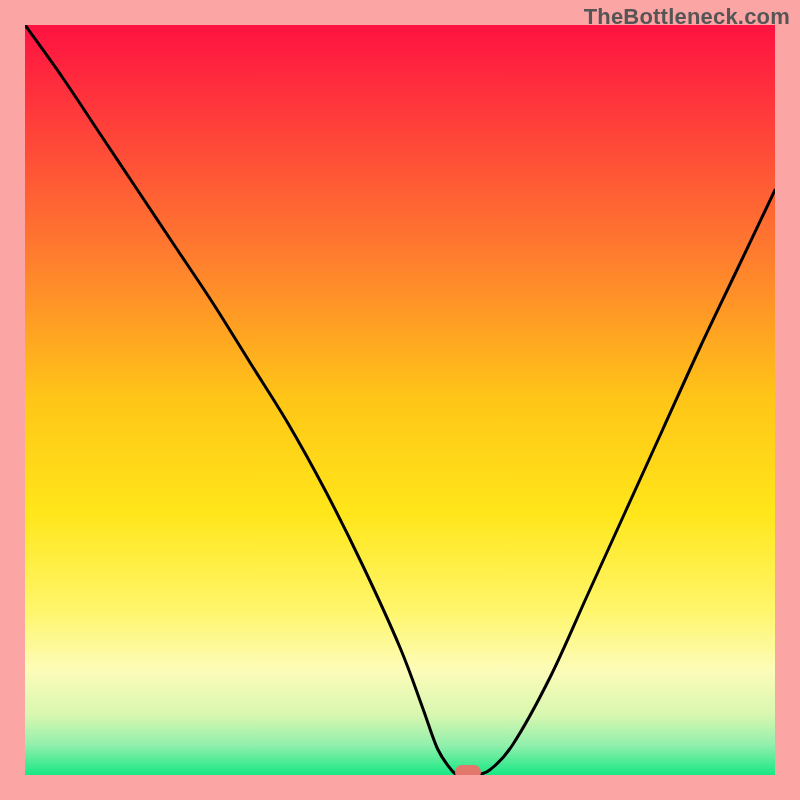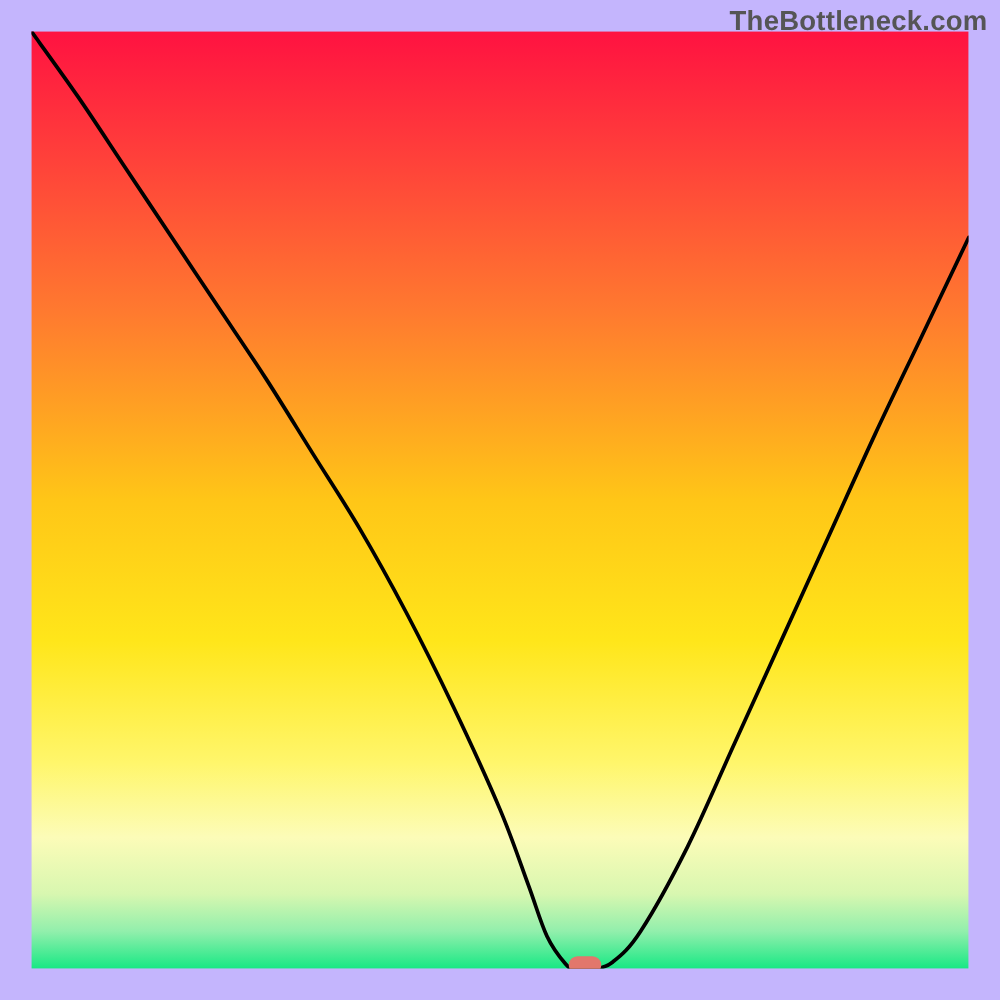--- a/index.html
+++ b/index.html
@@ -8,21 +8,21 @@
     width: 800px;
     height: 800px;
     background: #000;
     overflow: hidden;
     font-family: Arial, Helvetica, sans-serif;
   }
   .frame {
     position: relative;
     width: 800px;
     height: 800px;
-    background: #c4b5fd;
+    background: #fca5a5;
   }
   .watermark {
     position: absolute;
     top: 4px;
     right: 10px;
     color: #555;
     font-size: 22px;
     font-weight: 600;
     letter-spacing: 0.2px;
     z-index: 10;

